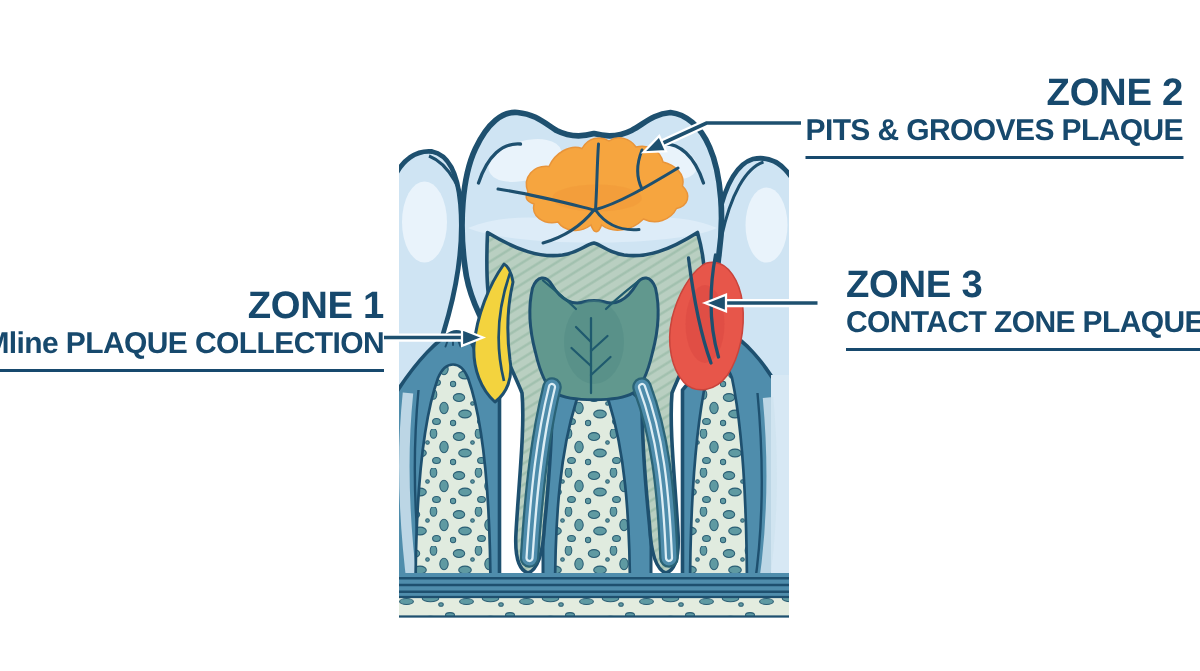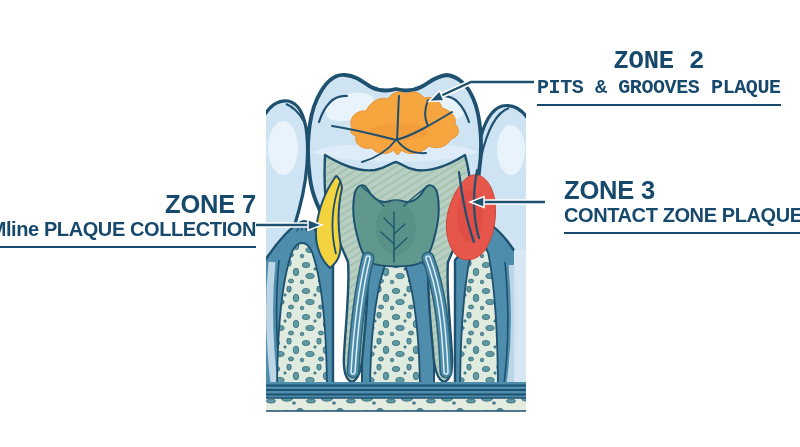--- a/index.html
+++ b/index.html
@@ -10,21 +10,21 @@
   #art{position:absolute;left:0;top:0;width:800px;height:447px;}
   .zone-label{position:absolute;color:#17496d;display:flex;flex-direction:column;}
   .zone-label .zl-title{
     font-size:25.5px;font-weight:700;line-height:1.02;letter-spacing:-0.2px;white-space:nowrap;
   }
   .zone-label .zl-sub{
     font-size:20px;font-weight:700;line-height:1.15;letter-spacing:-0.4px;white-space:nowrap;
     padding-bottom:5px;border-bottom:2.5px solid #17496d;margin-top:1px;
   }
   #zone1-label{top:191px;right:544px;align-items:flex-end;text-align:right;}
-  #zone2-label{top:49px;left:537px;align-items:center;font-family:Liberation Mono, monospace;}
+  #zone2-label{top:49px;left:537px;align-items:flex-end;}
   #zone3-label{top:177px;left:564px;align-items:flex-start;}
 </style>
 </head>
 <body>
 
 <div id="stage">
 
   <svg id="art" viewBox="0 0 800 447" xmlns="http://www.w3.org/2000/svg">
     <defs>
       <clipPath id="frame">
@@ -199,21 +199,21 @@
       <path d="M0,0 L-14,-5.5 L-14,5.5 Z" transform="translate(429,101.5) rotate(155.7)" fill="#1e506f" stroke="#ffffff" stroke-width="1.5"></path>
     </g>
     <g>
       <path d="M545,202 H480" stroke="#ffffff" stroke-width="5.5" fill="none"></path>
       <path d="M545,202 H480" stroke="#1e506f" stroke-width="2.4" fill="none"></path>
       <path d="M0,0 L-14,-5.5 L-14,5.5 Z" transform="translate(470,202) rotate(180)" fill="#1e506f" stroke="#ffffff" stroke-width="1.5"></path>
     </g>
   </svg>
 
   <div class="zone-label" id="zone1-label">
-    <div class="zl-title">ZONE 7</div>
+    <div class="zl-title">ZONE 1</div>
     <div class="zl-sub">GUMline PLAQUE COLLECTION</div>
   </div>
 
   <div class="zone-label" id="zone2-label">
     <div class="zl-title">ZONE 2</div>
     <div class="zl-sub">PITS &amp; GROOVES PLAQUE</div>
   </div>
 
   <div class="zone-label" id="zone3-label">
     <div class="zl-title">ZONE 3</div>

